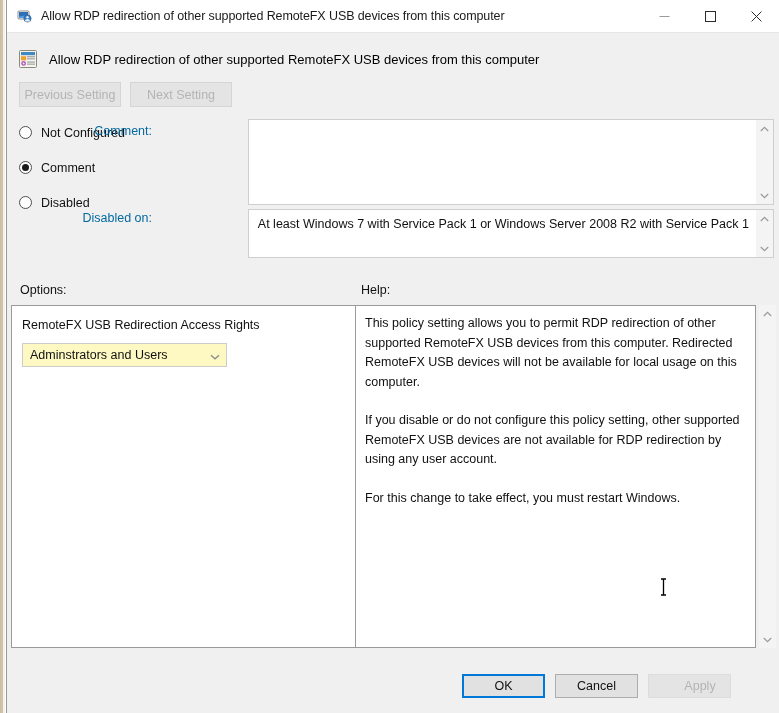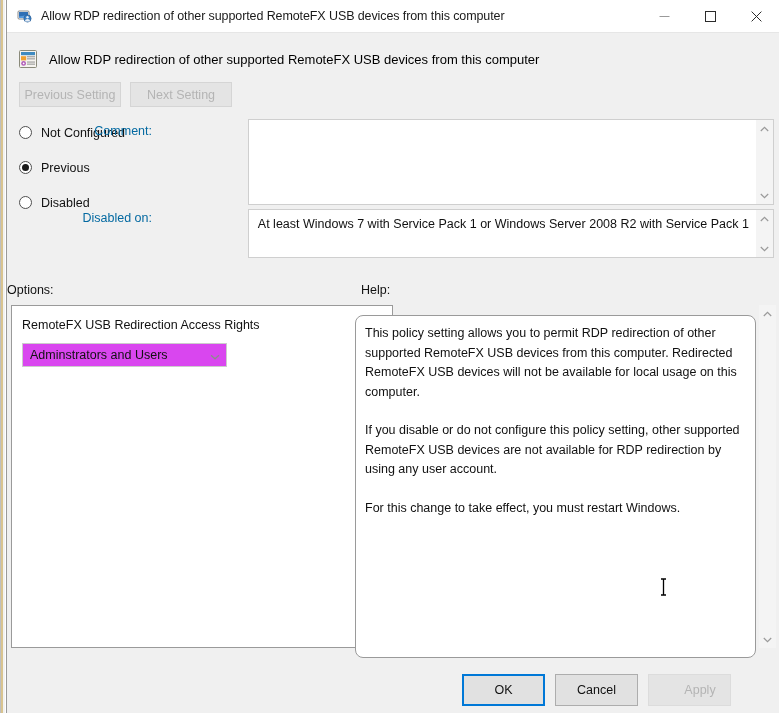--- a/index.html
+++ b/index.html
@@ -201,44 +201,44 @@
   #comment-box { left: 241px; top: 0; width: 526px; height: 86px; }
   #supported-box { left: 241px; top: 90px; width: 526px; height: 49px; }
 
   
   .panel-labels { position: relative; height: 26px; margin-top: 10px; }
   .panel-labels .plabel {
     position: absolute;
     font-size: 12.5px;
     color: #111111;
   }
-  #options-label { left: 0; top: 4px; }
+  #options-label { left: 13px; top: 4px; }
   #help-label { left: 354px; top: 4px; }
 
   
   .panels { position: relative; height: 345px; }
   .panel-box {
     position: absolute;
     background: #ffffff;
     border: 1px solid #9a9a9a;
     box-sizing: border-box;
   }
   #options-panel { left: 4px; top: 0; width: 382px; height: 343px; }
-  #help-panel   { left: 348px; top: 10px; width: 401px; height: 343px; border-radius: 8px; }
+  #help-panel   { left: 348px; top: 0; width: 401px; height: 343px; }
 
   .options-inner { padding: 12px 10px 0 10px; }
   .option-title {
     font-size: 12.5px;
     color: #111111;
     margin-bottom: 11px;
   }
   .option-select {
     width: 205px;
     height: 24px;
-    background: #d946ef;
+    background: #fef9c3;
     border: 1px solid #cccccc;
     box-sizing: border-box;
     display: flex;
     align-items: center;
     padding: 0 6px 0 7px;
   }
   .option-select .sel-text {
     flex: 1;
     font-size: 12.5px;
     color: #111111;
@@ -282,21 +282,21 @@
   }
   .footer-btns {
     position: absolute;
     right: 48px;
     top: 9px;
     display: flex;
     gap: 10px;
   }
   .fbtn {
     width: 83px;
-    height: 32px;
+    height: 24px;
     font-size: 12.5px;
     font-family: "Liberation Sans", sans-serif;
     display: flex;
     align-items: center;
     justify-content: center;
     box-sizing: border-box;
     background: #e1e1e1;
     border: 1px solid #adadad;
     color: #111111;
   }
@@ -386,21 +386,21 @@
 
   <div class="state-region">
 
     <div class="radios">
       <div class="radio-row">
         <span class="radio-mark"></span>
         <span class="radio-label">Not Configured</span>
       </div>
       <div class="radio-row">
         <span class="radio-mark checked"></span>
-        <span class="radio-label">Previous</span>
+        <span class="radio-label">Comment</span>
       </div>
       <div class="radio-row">
         <span class="radio-mark"></span>
         <span class="radio-label">Disabled</span>
       </div>
     </div>
 
     <span class="field-label" id="comment-label">Comment:</span>
     <div class="textbox" id="comment-box">
       <div class="tb-content"></div>

